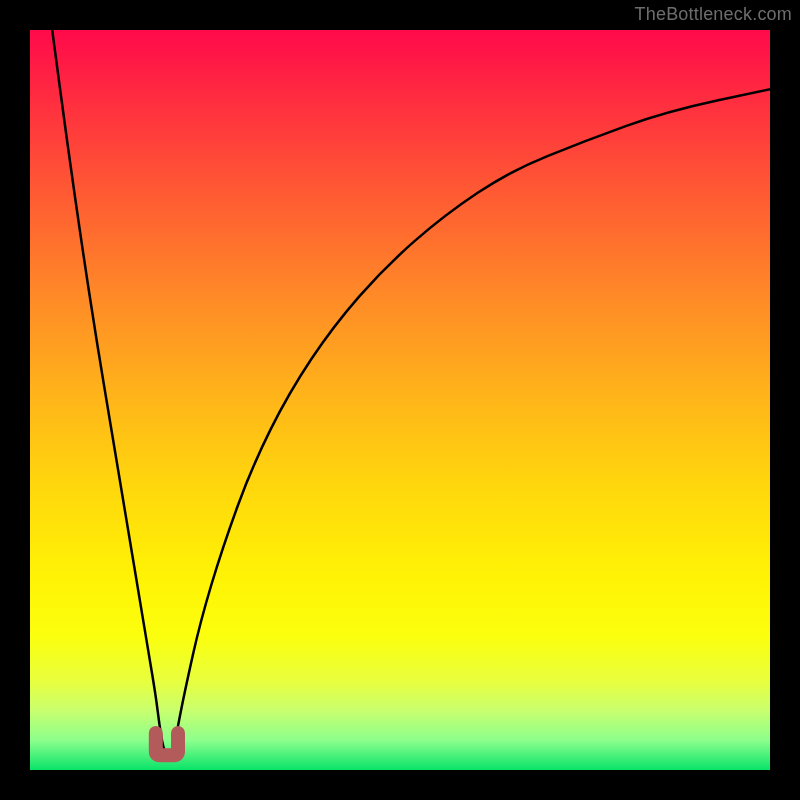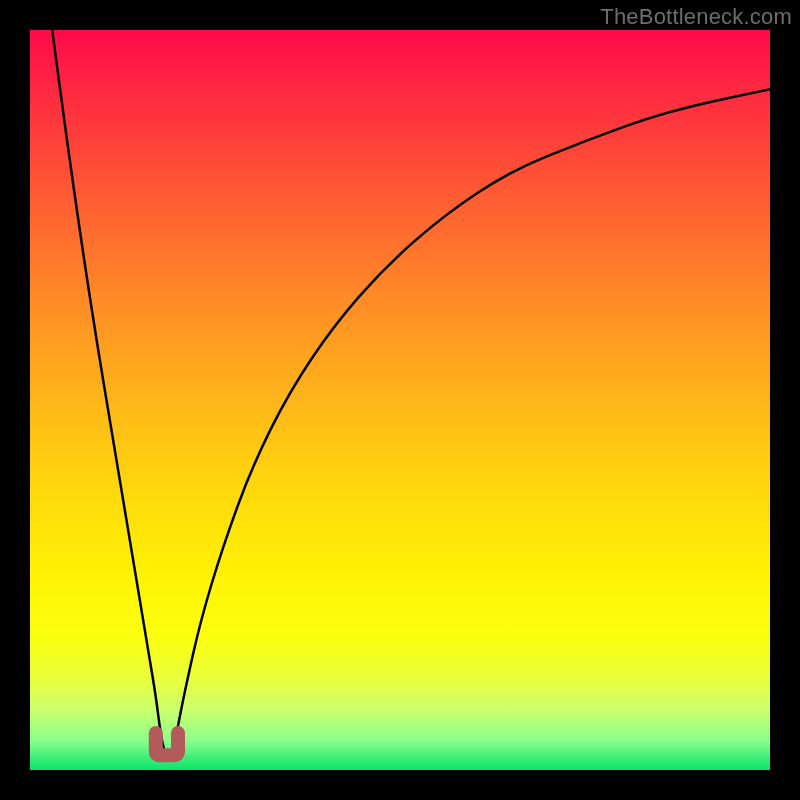--- a/index.html
+++ b/index.html
@@ -41,21 +41,21 @@
       #c8ff6f 92%,
       #8cff8c 96%,
       #09e36a 100%
     );
   }
   .watermark {
     position: absolute;
     top: 4px;
     right: 8px;
     color: #6d6d6d;
-    font-size: 22px;
+    font-size: 18px;
     font-weight: 500;
     letter-spacing: 0.2px;
     user-select: none;
   }
   svg.curve {
     position: absolute;
     inset: 0;
   }
 </style>
 </head>

